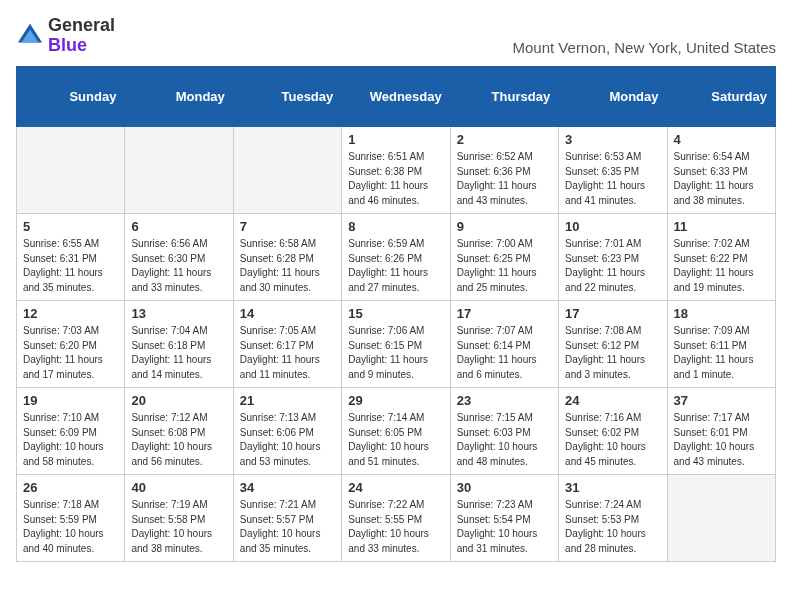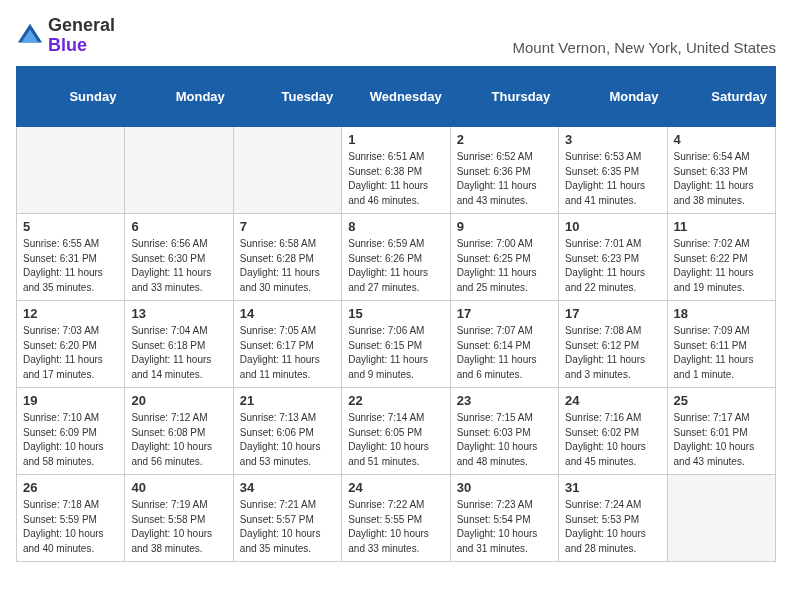--- a/index.html
+++ b/index.html
@@ -212,33 +212,33 @@
         </td>
         <td>
           <span class="day-num">20</span>
           <div class="day-info">Sunrise: 7:12 AM<br>Sunset: 6:08 PM<br>Daylight: 10 hours<br>and 56 minutes.</div>
         </td>
         <td>
           <span class="day-num">21</span>
           <div class="day-info">Sunrise: 7:13 AM<br>Sunset: 6:06 PM<br>Daylight: 10 hours<br>and 53 minutes.</div>
         </td>
         <td>
-          <span class="day-num">22</span>
+          <span class="day-num">29</span>
           <div class="day-info">Sunrise: 7:14 AM<br>Sunset: 6:05 PM<br>Daylight: 10 hours<br>and 51 minutes.</div>
         </td>
         <td>
           <span class="day-num">23</span>
           <div class="day-info">Sunrise: 7:15 AM<br>Sunset: 6:03 PM<br>Daylight: 10 hours<br>and 48 minutes.</div>
         </td>
         <td>
           <span class="day-num">24</span>
           <div class="day-info">Sunrise: 7:16 AM<br>Sunset: 6:02 PM<br>Daylight: 10 hours<br>and 45 minutes.</div>
         </td>
         <td>
-          <span class="day-num">25</span>
+          <span class="day-num">37</span>
           <div class="day-info">Sunrise: 7:17 AM<br>Sunset: 6:01 PM<br>Daylight: 10 hours<br>and 43 minutes.</div>
         </td>
       </tr>
       <tr>
         <td>
           <span class="day-num">26</span>
           <div class="day-info">Sunrise: 7:18 AM<br>Sunset: 5:59 PM<br>Daylight: 10 hours<br>and 40 minutes.</div>
         </td>
         <td>
           <span class="day-num">40</span>

